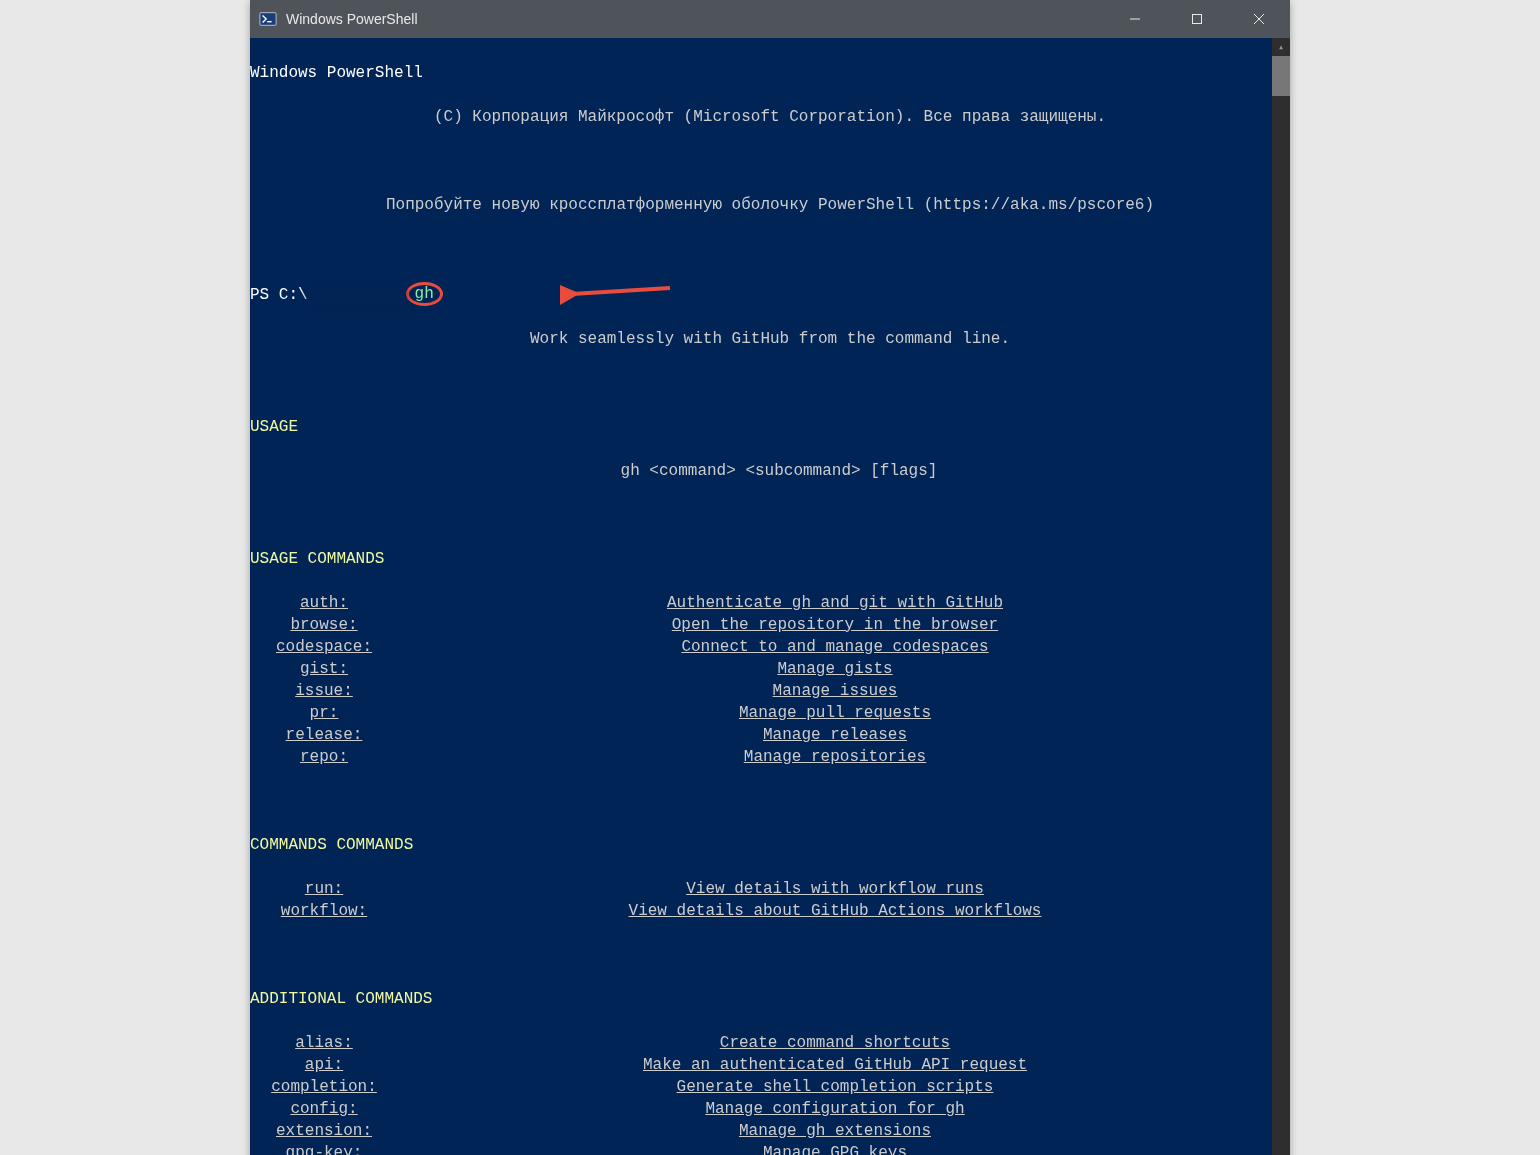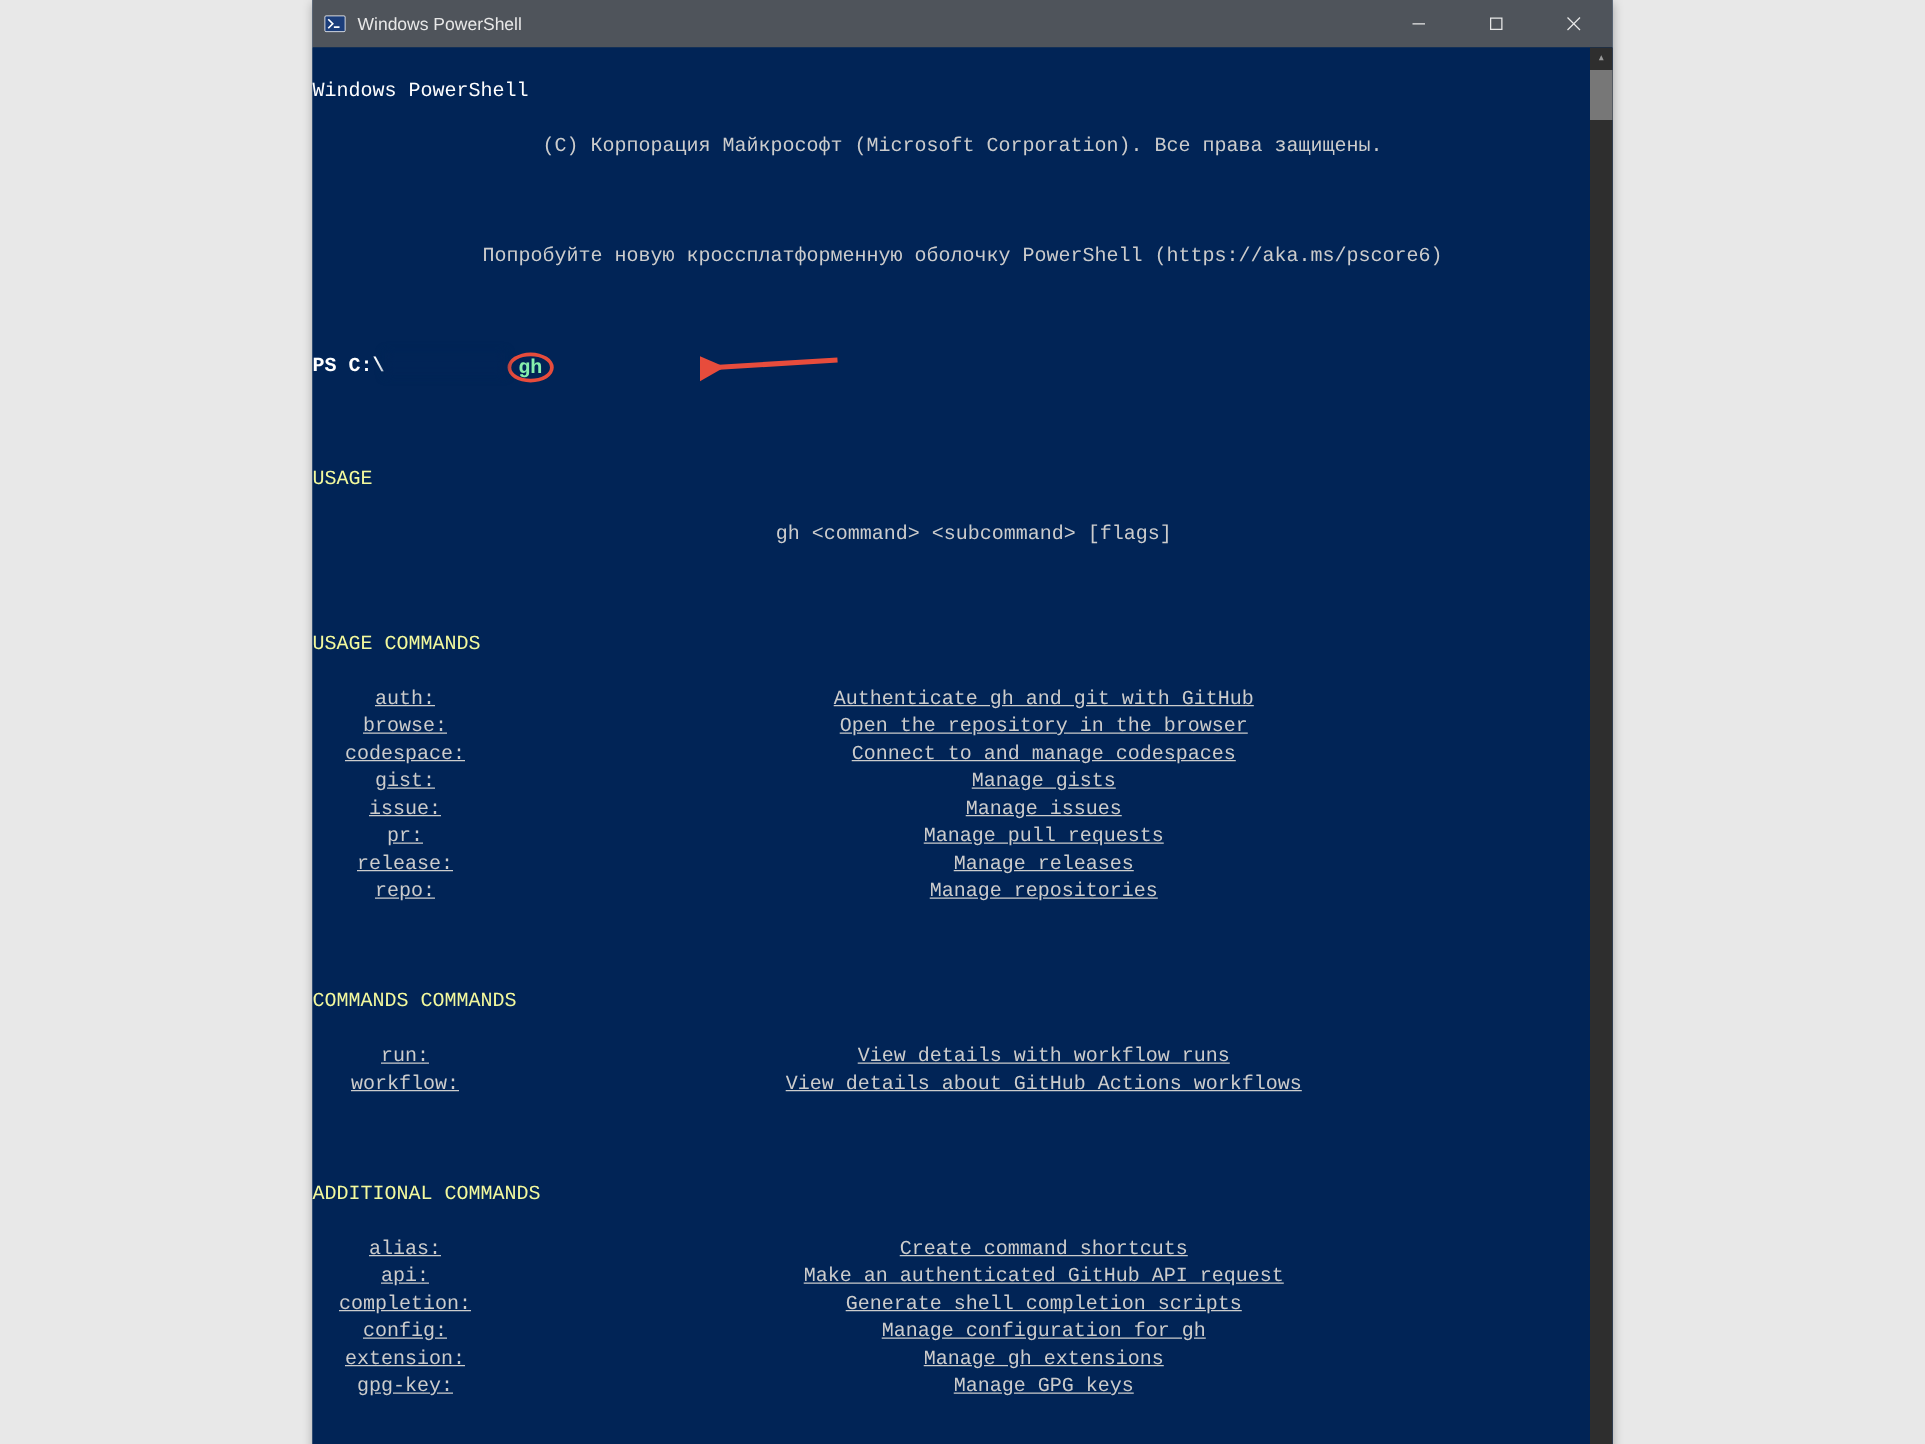--- a/index.html
+++ b/index.html
@@ -87,21 +87,21 @@
     align-items: center;
     justify-content: center;
     color: #999;
     font-size: 10px;
   }
   .scrollbar-arrow-up { top: 38px; }
   .line { padding-left: 0; }
   .yellow { color: #86efac; }
   .gray { color: #cccccc; text-align: center; }
   .white { color: #ffffff; }
-  .prompt-line { display: flex; align-items: flex-start; position: relative; font-weight: bold; }
+  .prompt-line { display: flex; align-items: flex-end; position: relative; }
   .redacted {
     display: inline-block;
     width: 96px;
     height: 18px;
     background: #012456;
     filter: blur(4px);
     vertical-align: middle;
   }
   .gh-circle {
     border: 3px solid #e74c3c;
@@ -170,20 +170,21 @@
   <span class="gh-circle"><span class="yellow">gh</span></span>
   <svg class="arrow-annot" width="120" height="30" viewBox="0 0 120 30">
     <defs>
             <marker id="ah" markerWidth="10" markerHeight="10" refX="2" refY="5" orient="auto">
               <path d="M0,5 L10,0 L10,10 Z" fill="#e74c3c"></path>
             </marker>
           </defs>
     <line x1="110" y1="12" x2="12" y2="18" stroke="#e74c3c" stroke-width="4" marker-end="url(#ah)"></line>
   </svg>
 </div>
+<div class="line gray">Work seamlessly with GitHub from the command line.</div>
 <div class="line">&nbsp;</div>
 <div class="line section-head">USAGE</div>
 <div class="line gray indent">gh &lt;command&gt; &lt;subcommand&gt; [flags]</div>
 <div class="line">&nbsp;</div>
 <div class="line section-head">USAGE COMMANDS</div>
 <div id="core-list"><div class="cmd-row gray"><span class="cmd-name">auth:</span><span class="cmd-desc">Authenticate gh and git with GitHub</span></div><div class="cmd-row gray"><span class="cmd-name">browse:</span><span class="cmd-desc">Open the repository in the browser</span></div><div class="cmd-row gray"><span class="cmd-name">codespace:</span><span class="cmd-desc">Connect to and manage codespaces</span></div><div class="cmd-row gray"><span class="cmd-name">gist:</span><span class="cmd-desc">Manage gists</span></div><div class="cmd-row gray"><span class="cmd-name">issue:</span><span class="cmd-desc">Manage issues</span></div><div class="cmd-row gray"><span class="cmd-name">pr:</span><span class="cmd-desc">Manage pull requests</span></div><div class="cmd-row gray"><span class="cmd-name">release:</span><span class="cmd-desc">Manage releases</span></div><div class="cmd-row gray"><span class="cmd-name">repo:</span><span class="cmd-desc">Manage repositories</span></div></div>
 <div class="line">&nbsp;</div>
 <div class="line section-head">COMMANDS COMMANDS</div>
 <div id="actions-list"><div class="cmd-row gray"><span class="cmd-name">run:</span><span class="cmd-desc">View details with workflow runs</span></div><div class="cmd-row gray"><span class="cmd-name">workflow:</span><span class="cmd-desc">View details about GitHub Actions workflows</span></div></div>
 <div class="line">&nbsp;</div>

